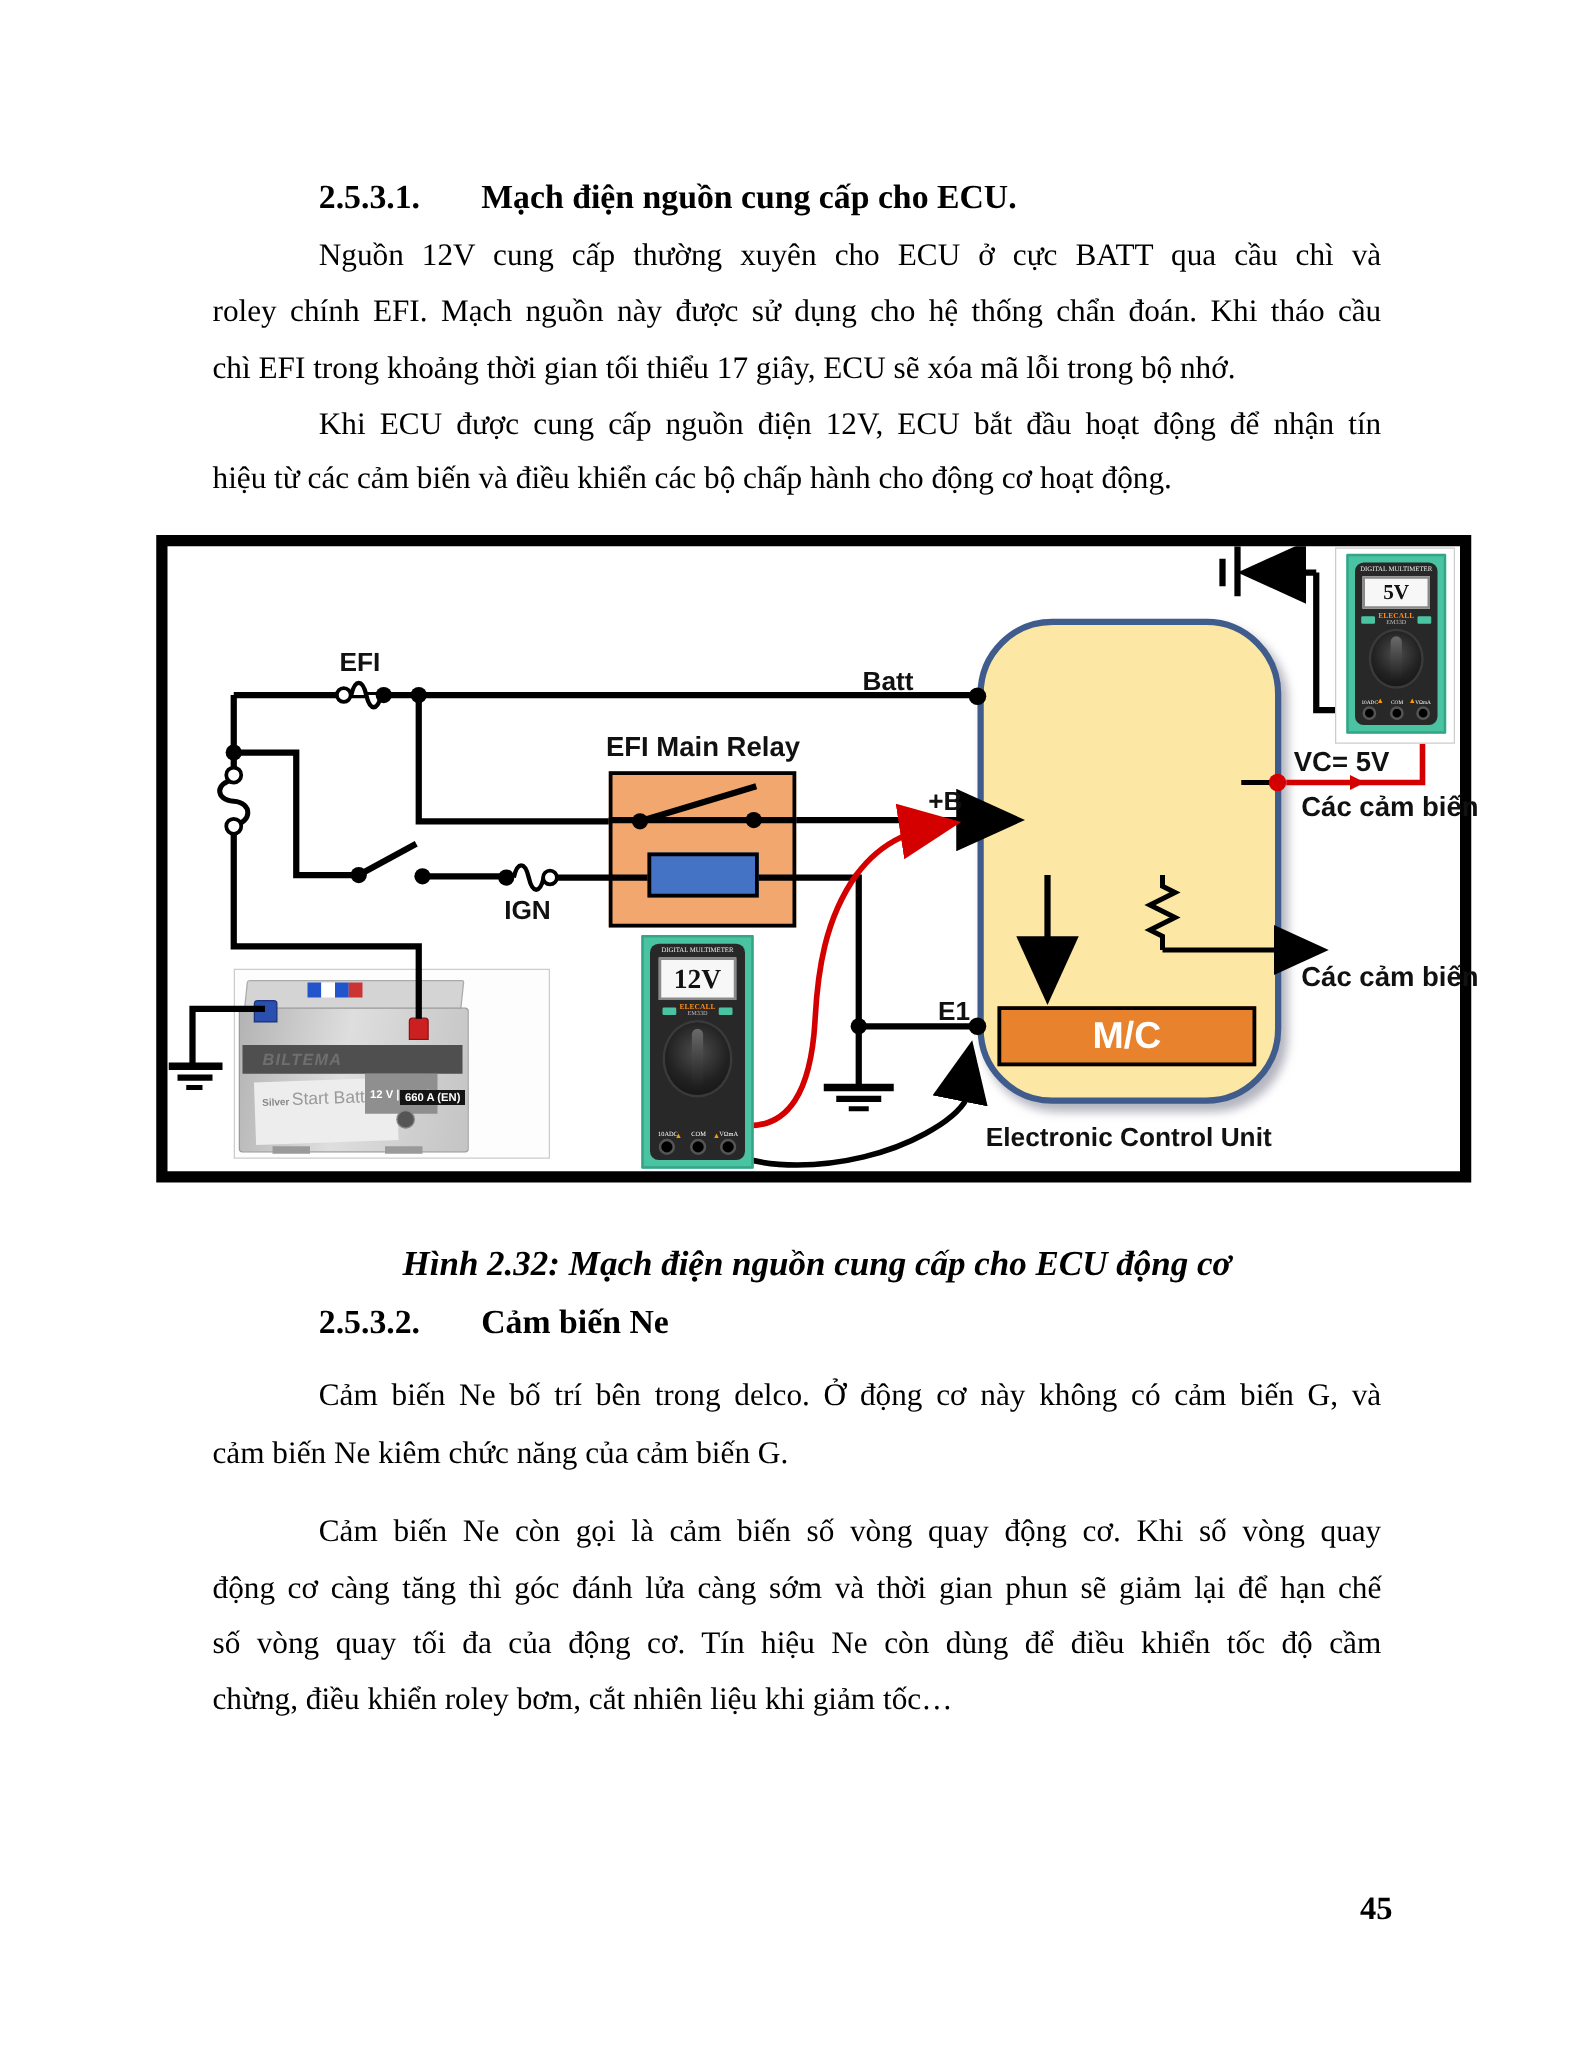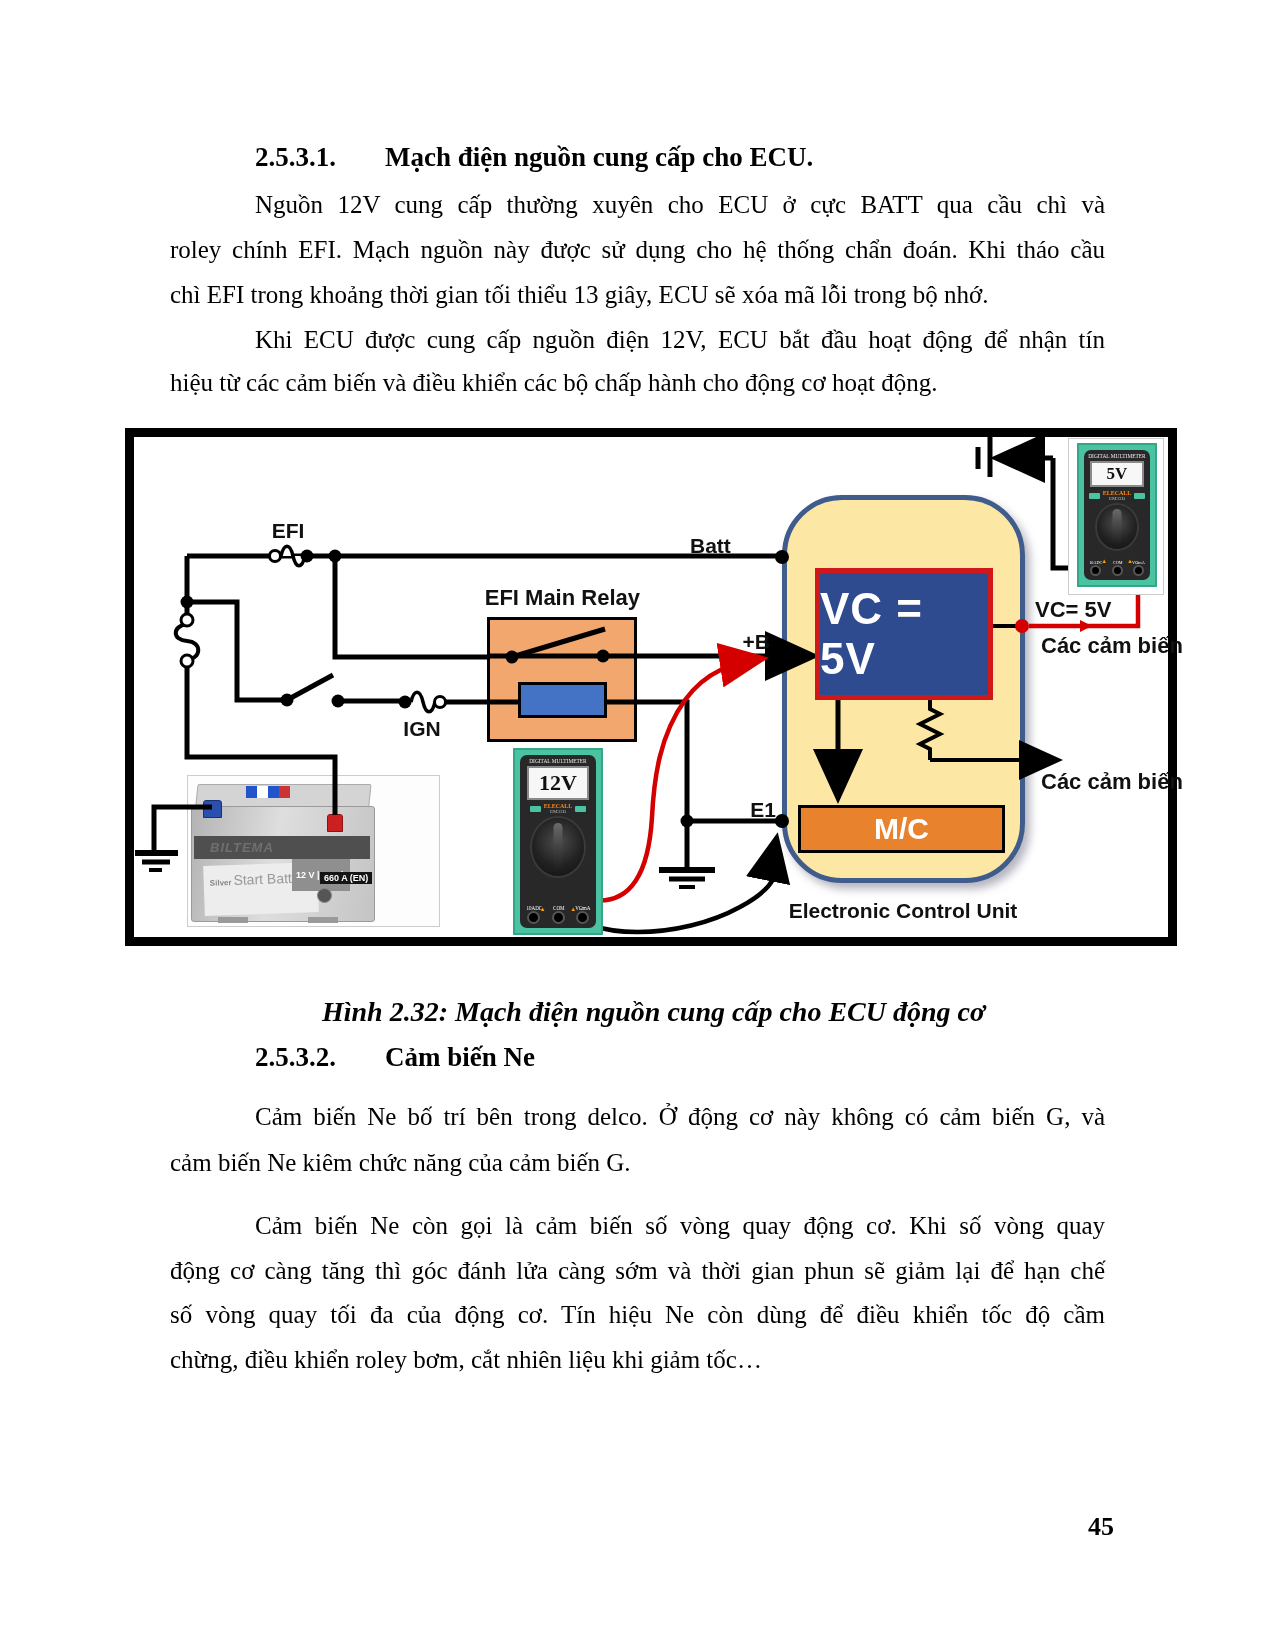--- a/index.html
+++ b/index.html
@@ -108,21 +108,21 @@
 </head>
 <body>
 
 <div class="heading" style="top:142px">
   <span class="hnum">2.5.3.1.</span>
   <span class="htitle">Mạch điện nguồn cung cấp cho ECU.</span>
 </div>
 
 <div class="tline first" style="top:188px">Nguồn 12V cung cấp thường xuyên cho ECU ở cực BATT qua cầu chì và</div>
 <div class="tline" style="top:233px">roley chính EFI. Mạch nguồn này được sử dụng cho hệ thống chẩn đoán. Khi tháo cầu</div>
-<div class="tline last" style="top:278px">chì EFI trong khoảng thời gian tối thiểu 13 giây, ECU sẽ xóa mã lỗi trong bộ nhớ.</div>
+<div class="tline last" style="top:278px">chì EFI trong khoảng thời gian tối thiểu 17 giây, ECU sẽ xóa mã lỗi trong bộ nhớ.</div>
 
 <div class="tline first" style="top:323px">Khi ECU được cung cấp nguồn điện 12V, ECU bắt đầu hoạt động để nhận tín</div>
 <div class="tline last" style="top:366px">hiệu từ các cảm biến và điều khiển các bộ chấp hành cho động cơ hoạt động.</div>
 
 <div class="frame">
  <div class="inner">
 
   <div class="ecu"></div>
   <div class="relay"></div>
 
@@ -204,21 +204,20 @@
 
     <g stroke="#D40000" stroke-width="4.5" fill="none">
       <path d="M895,189 H1004 V140"></path>
       <path d="M452,462 C500,472 515,430 518,380 C520,340 526,298 551,263 C573,233 600,226 626,222" marker-end="url(#ar)"></path>
     </g>
     <polygon points="946,183 958,189 946,195" fill="#D40000"></polygon>
     <circle cx="888" cy="189" r="7" fill="#D40000"></circle>
   </svg>
 
   <div class="coil"></div>
-  <div class="vcbox">VC = 5V</div>
   <div class="mcbox">M/C</div>
 
   <div class="dlabel" style="left:126px;top:82px;width:56px;text-align:center">EFI</div>
   <div class="dlabel" style="left:258px;top:280px;width:60px;text-align:center">IGN</div>
   <div class="dlabel" style="left:350px;top:148px;width:156px;text-align:right;font-size:22px">EFI Main Relay</div>
   <div class="dlabel" style="left:556px;top:97px;width:84px;text-align:left">Batt</div>
   <div class="dlabel" style="left:586px;top:193px;width:50px;text-align:right">+B</div>
   <div class="dlabel" style="left:592px;top:361px;width:50px;text-align:right">E1</div>
   <div class="dlabel" style="left:901px;top:160px;font-size:22px">VC= 5V</div>
   <div class="dlabel" style="left:907px;top:196px;font-size:22px">Các cảm biến</div>

